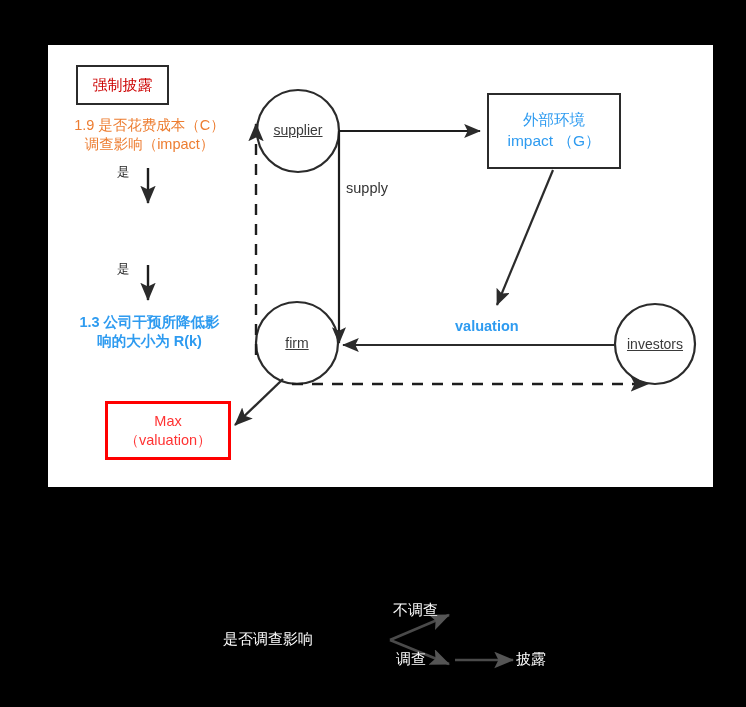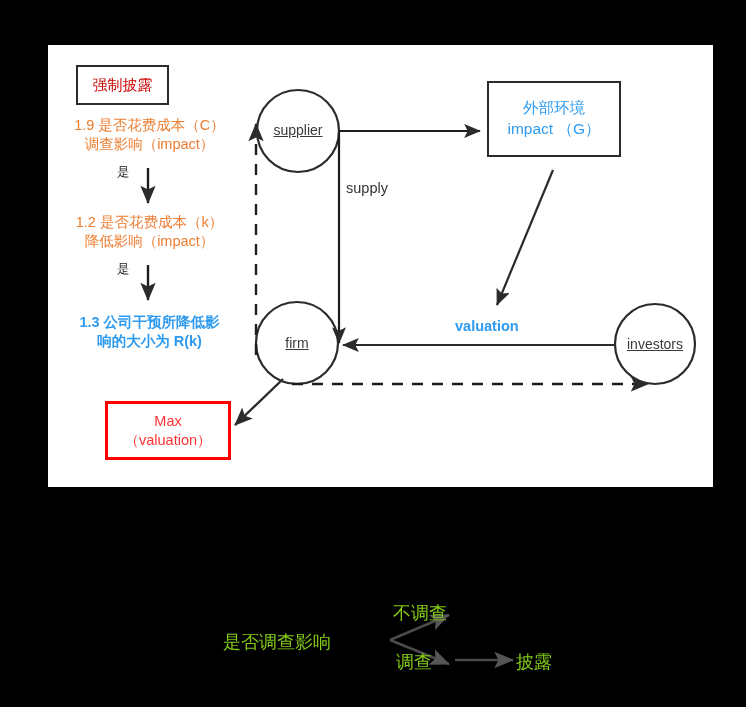--- a/index.html
+++ b/index.html
@@ -78,21 +78,21 @@
     height: 59px;
     border: 3px solid #FF0000;
     background: #ffffff;
     color: #FF3333;
     font-size: 14.5px;
     line-height: 1.3;
     padding: 0 10px;
   }
   .box-impact {
     left: 487px;
-    top: 81px;
+    top: 93px;
     width: 134px;
     height: 76px;
     border: 2px solid #2b2b2b;
     background: #ffffff;
     color: #2E9BF0;
     font-size: 15.5px;
     line-height: 1.35;
   }
   .node-label {
     position: absolute;
@@ -107,22 +107,22 @@
     font-size: 14.5px;
     white-space: nowrap;
   }
   .yes-label {
     position: absolute;
     font-size: 12.5px;
     color: #222222;
   }
   .bottom-label {
     position: absolute;
-    font-size: 18px;
-    color: #84cc16;
+    font-size: 15px;
+    color: #ffffff;
     white-space: nowrap;
   }
 </style>
 </head>
 <body>
 
 <div id="stage">
 
   <div class="panel"></div>
 
@@ -162,22 +162,20 @@
     <line x1="455" y1="660" x2="513" y2="660" stroke="#4a4a4a" stroke-width="2.6" marker-end="url(#ahg)"></line>
   </svg>
 
   <div class="box box-mandatory">强制披露</div>
 
   <div class="tx step-text orange" style="left:62px; top:116px; width:175px;">1.9 是否花费成本（C）
 调查影响（impact）</div>
 
   <div class="yes-label" style="left:117px; top:164px;">是</div>
 
-  <div class="tx step-text orange" style="left:62px; top:213px; width:175px;">1.2 是否花费成本（k）
-降低影响（impact）</div>
 
   <div class="yes-label" style="left:117px; top:261px;">是</div>
 
   <div class="tx step-text blue" style="left:62px; top:313px; width:175px;">1.3 公司干预所降低影
 响的大小为 R(k)</div>
 
   <div class="box box-max">Max（valuation）</div>
 
   <div class="box box-impact tx">外部环境
 impact （G）</div>

